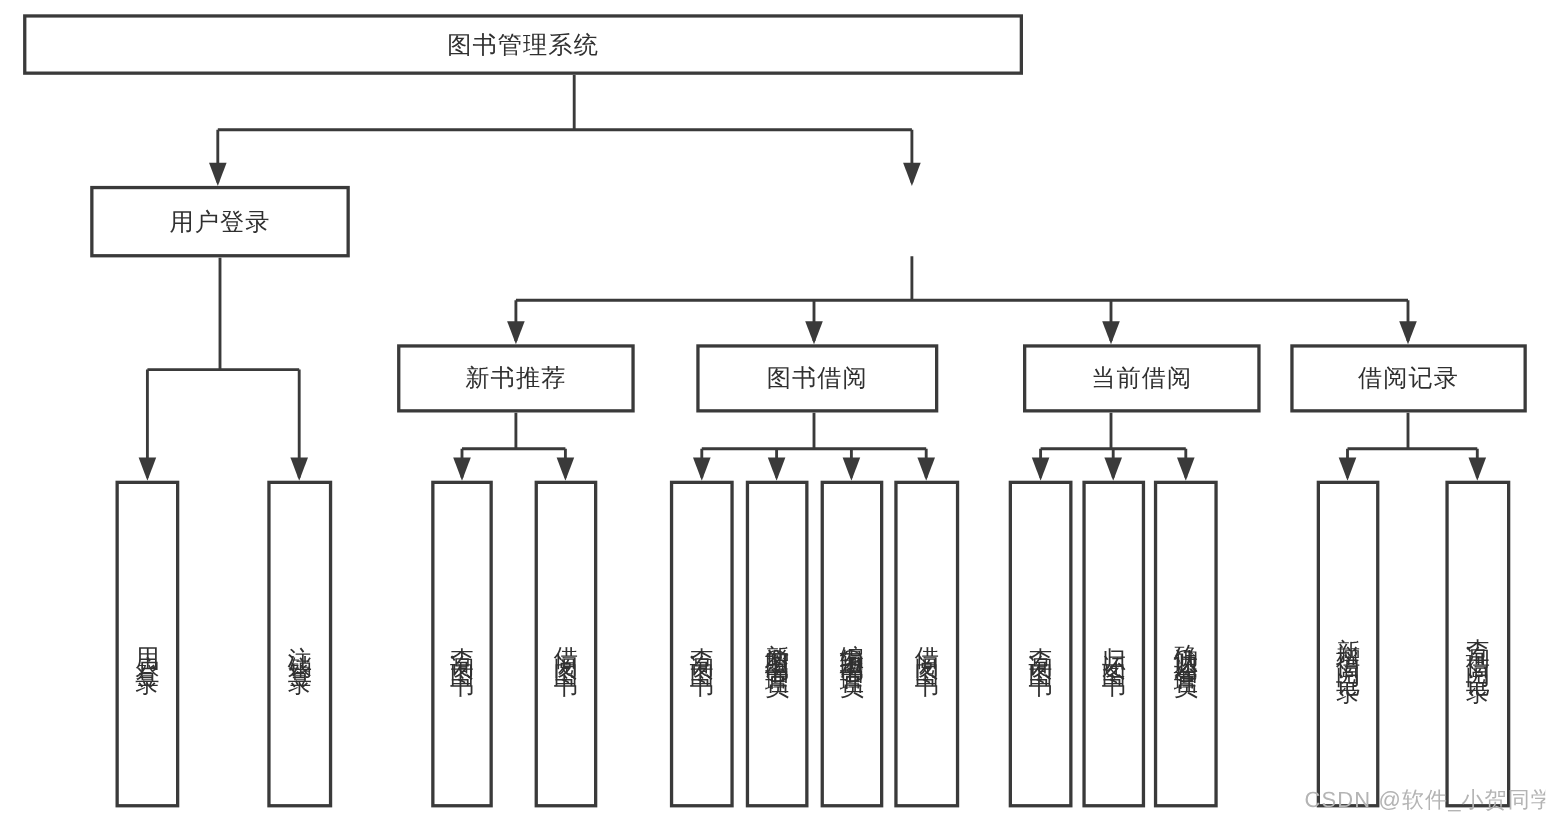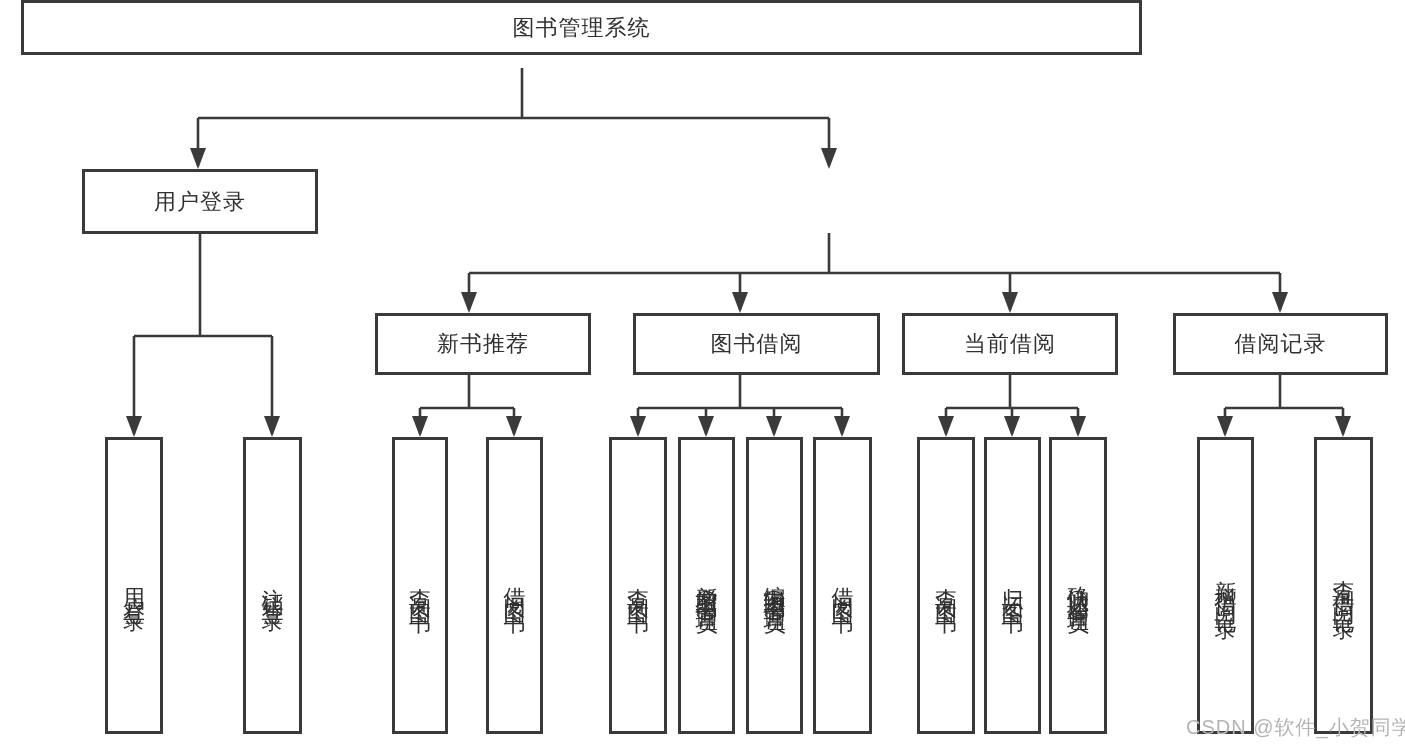--- a/index.html
+++ b/index.html
@@ -93,35 +93,35 @@
       <polygon points="774,437 766,416 782,416"></polygon>
       <polygon points="842,437 834,416 850,416"></polygon>
       <polygon points="946,437 938,416 954,416"></polygon>
       <polygon points="1012,437 1004,416 1020,416"></polygon>
       <polygon points="1078,437 1070,416 1086,416"></polygon>
       <polygon points="1225,437 1217,416 1233,416"></polygon>
       <polygon points="1343,437 1335,416 1351,416"></polygon>
     </g>
   </svg>
 
-  <div class="hbox" style="left:21px; top:0; width:1121px; height:55px;">
+  <div class="hbox" style="left:21px; top:13px; width:909px; height:55px;">
     <span>图书管理系统</span>
   </div>
 
   <div class="hbox" style="left:82px; top:169px; width:236px; height:65px;">
     <span>用户登录</span>
   </div>
 
-  <div class="hbox" style="left:375px; top:313px; width:216px; height:62px;">
+  <div class="hbox" style="left:361px; top:313px; width:216px; height:62px;">
     <span>新书推荐</span>
   </div>
-  <div class="hbox" style="left:633px; top:313px; width:247px; height:62px;">
+  <div class="hbox" style="left:633px; top:313px; width:220px; height:62px;">
     <span>图书借阅</span>
   </div>
-  <div class="hbox" style="left:902px; top:313px; width:216px; height:62px;">
+  <div class="hbox" style="left:930px; top:313px; width:216px; height:62px;">
     <span>当前借阅</span>
   </div>
   <div class="hbox" style="left:1173px; top:313px; width:215px; height:62px;">
     <span>借阅记录</span>
   </div>
 
   <div class="vbox" style="left:105px; top:437px; width:58px; height:297px;">
     <span>用户登录</span>
   </div>
   <div class="vbox" style="left:243px; top:437px; width:59px; height:297px;">

